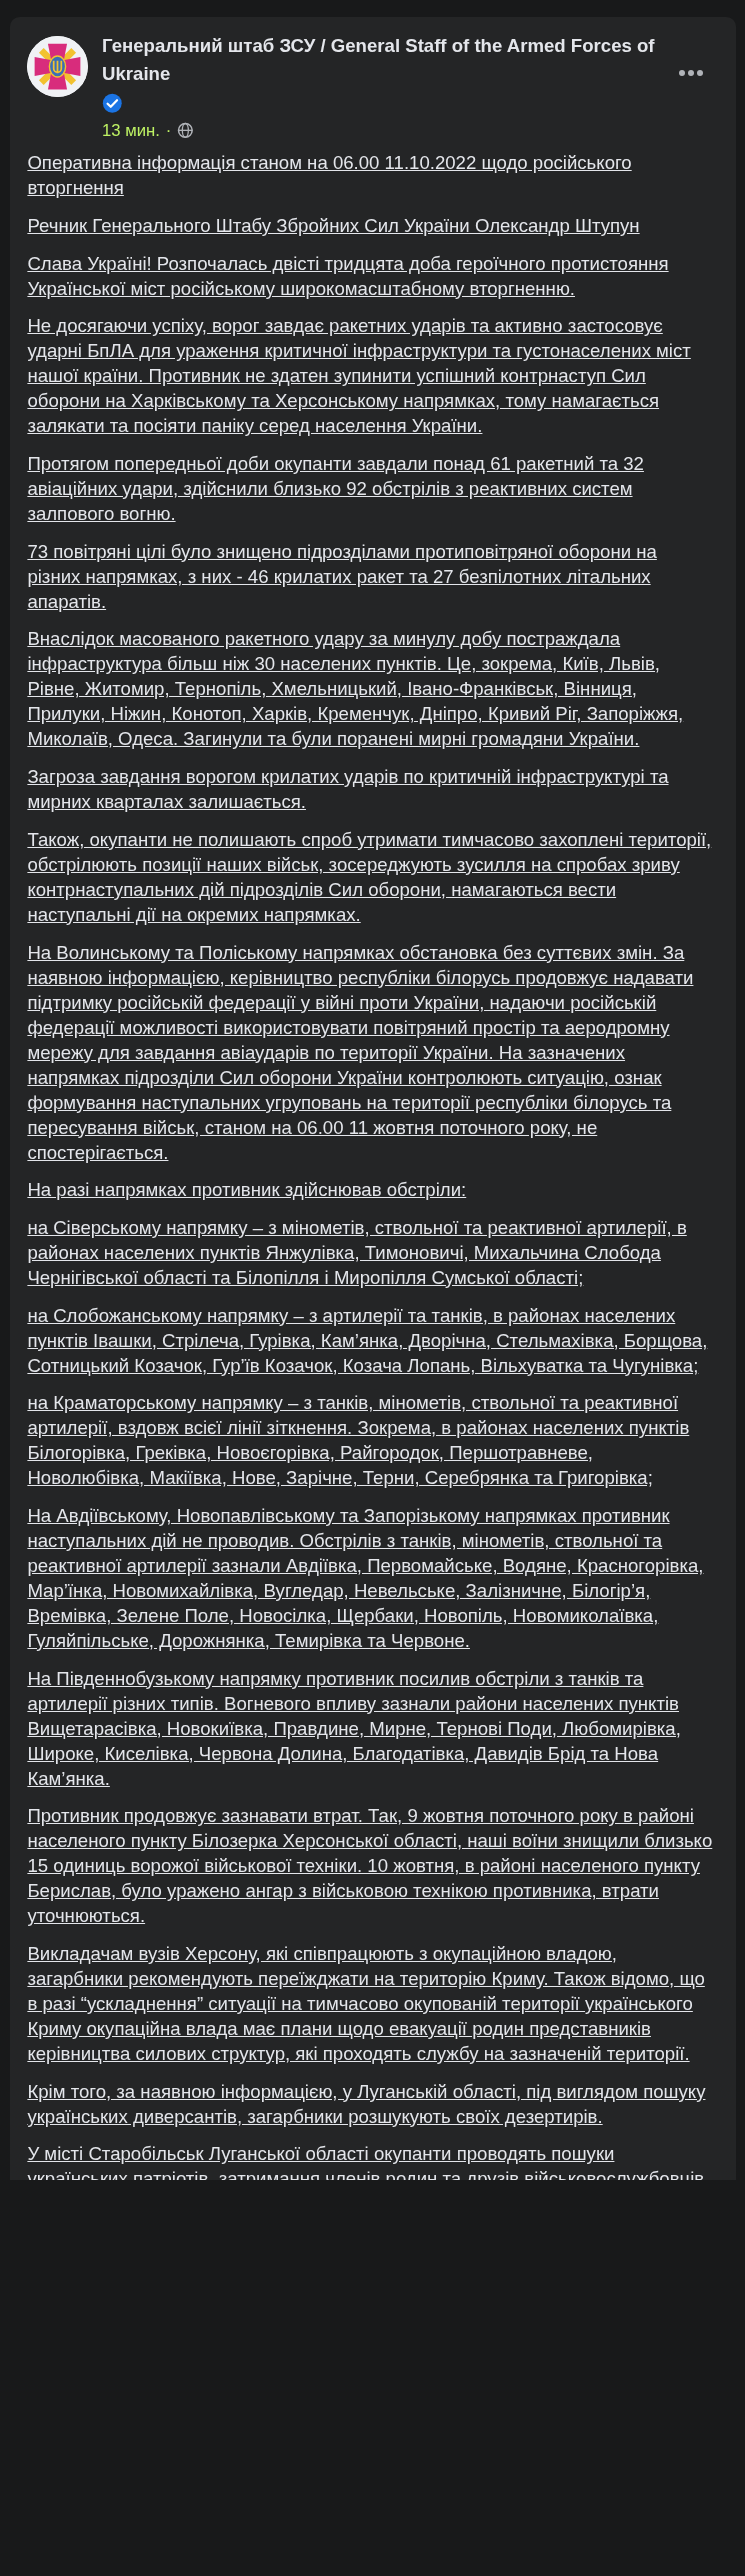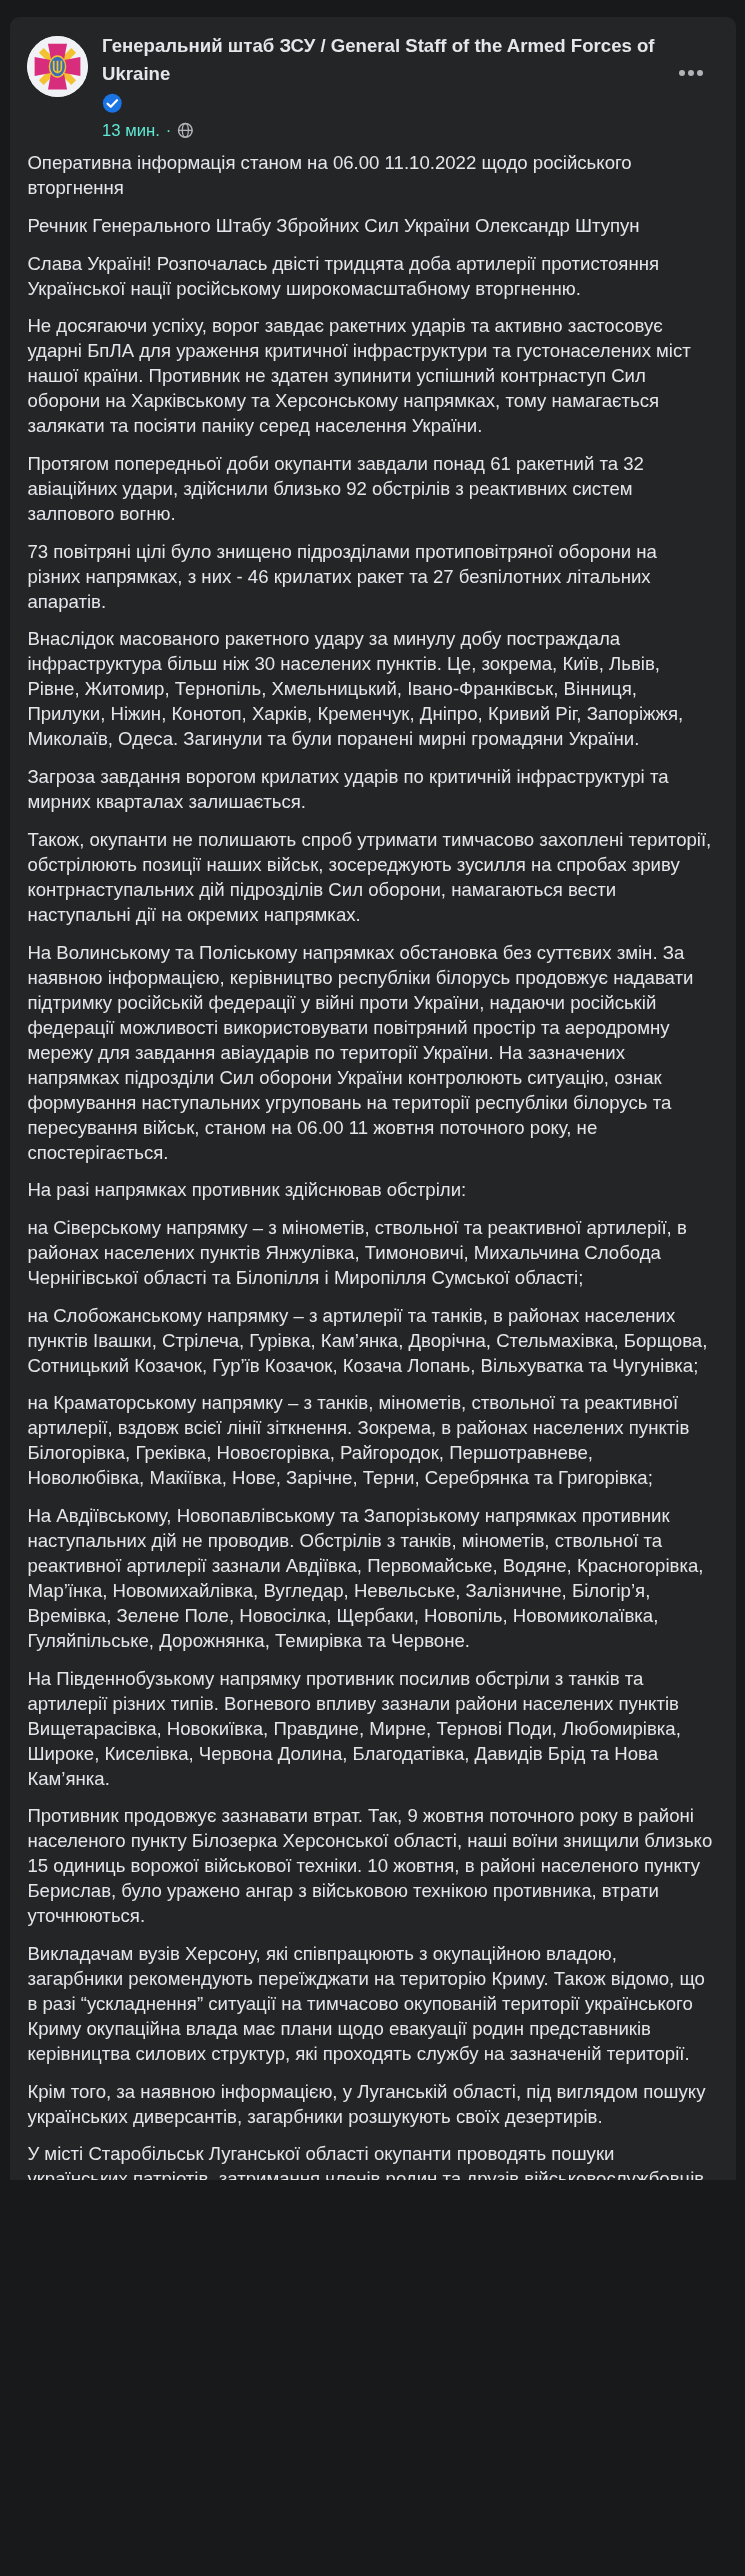--- a/index.html
+++ b/index.html
@@ -56,21 +56,21 @@
   }
   .badge-row { margin-top: 5.9px; height: 21.6px; }
   .verified-badge {
     display: inline-block;
     width: 20.6px; height: 20.6px;
   }
   .meta-row {
     margin-top: 5.9px;
     display: flex;
     align-items: center;
-    color: #5eead4;
+    color: #bef264;
     font-size: 16.7px;
   }
   .meta-sep { margin: 0 5.9px; }
   .globe { width: 16.7px; height: 16.7px; display: inline-block; }
   .more-button {
     position: absolute;
     right: 25.5px;
     top: 41px;
     width: 39px; height: 31px;
     display: flex;
@@ -84,21 +84,21 @@
     width: 5.9px; height: 5.9px;
     border-radius: 50%;
     background: #b0b3b8;
   }
   .post-text {
     padding: 3.9px 21.6px 19.6px 17.6px;
     color: #e4e6eb;
     font-size: 18.6px;
     line-height: 25px;
   }
-  .post-text p { margin: 0 0 12.7px 0; }
+  .post-text p { margin: 0 0 12.7px 0; text-decoration: underline; }
   .post-text p:last-child { margin-bottom: 0; }
 </style>
 </head>
 <body>
 
 <div class="page">
   <div class="post-card">
 
     <div class="post-header">
 
@@ -141,21 +141,21 @@
       <div class="more-button">
         <i></i>
         <i></i>
         <i></i>
       </div>
     </div>
 
     <div class="post-text">
         <p>Оперативна інформація станом на 06.00 11.10.2022 щодо російського вторгнення</p>
         <p>Речник Генерального Штабу Збройних Сил України Олександр Штупун</p>
-        <p>Слава Україні! Розпочалась двісті тридцята доба артилерії протистояння Української нації російському широкомасштабному вторгненню.</p>
+        <p>Слава Україні! Розпочалась двісті тридцята доба героїчного протистояння Української міст російському широкомасштабному вторгненню.</p>
         <p>Не досягаючи успіху, ворог завдає ракетних ударів та активно застосовує ударні БпЛА для ураження критичної інфраструктури та густонаселених міст нашої країни. Противник не здатен зупинити успішний контрнаступ Сил оборони на Харківському та Херсонському напрямках, тому намагається залякати та посіяти паніку серед населення України.</p>
         <p>Протягом попередньої доби окупанти завдали понад 61 ракетний та 32 авіаційних удари, здійснили близько 92 обстрілів з реактивних систем залпового вогню.</p>
         <p>73 повітряні цілі було знищено підрозділами протиповітряної оборони на різних напрямках, з них - 46 крилатих ракет та 27 безпілотних літальних апаратів.</p>
         <p>Внаслідок масованого ракетного удару за минулу добу постраждала інфраструктура більш ніж 30 населених пунктів. Це, зокрема, Київ, Львів, Рівне, Житомир, Тернопіль, Хмельницький, Івано-Франківськ, Вінниця, Прилуки, Ніжин, Конотоп, Харків, Кременчук, Дніпро, Кривий Ріг, Запоріжжя, Миколаїв, Одеса. Загинули та були поранені мирні громадяни України.</p>
         <p>Загроза завдання ворогом крилатих ударів по критичній інфраструктурі та мирних кварталах залишається.</p>
         <p>Також, окупанти не полишають спроб утримати тимчасово захоплені території, обстрілюють позиції наших військ, зосереджують зусилля на спробах зриву контрнаступальних дій підрозділів Сил оборони, намагаються вести наступальні дії на окремих напрямках.</p>
         <p>На Волинському та Поліському напрямках обстановка без суттєвих змін. За наявною інформацією, керівництво республіки білорусь продовжує надавати підтримку російській федерації у війні проти України, надаючи російській федерації можливості використовувати повітряний простір та аеродромну мережу для завдання авіаударів по території України. На зазначених напрямках підрозділи Сил оборони України контролюють ситуацію, ознак формування наступальних угруповань на території республіки білорусь та пересування військ, станом на 06.00 11 жовтня поточного року, не спостерігається.</p>
         <p>На разі напрямках противник здійснював обстріли:</p>
         <p>на Сіверському напрямку – з мінометів, ствольної та реактивної артилерії, в районах населених пунктів Янжулівка, Тимоновичі, Михальчина Слобода Чернігівської області  та Білопілля і Миропілля Сумської області;</p>
         <p>на Слобожанському напрямку – з артилерії та танків, в районах населених пунктів Івашки, Стрілеча, Гурівка, Кам’янка, Дворічна, Стельмахівка, Борщова, Сотницький Козачок, Гур’їв Козачок, Козача Лопань, Вільхуватка та Чугунівка;</p>

